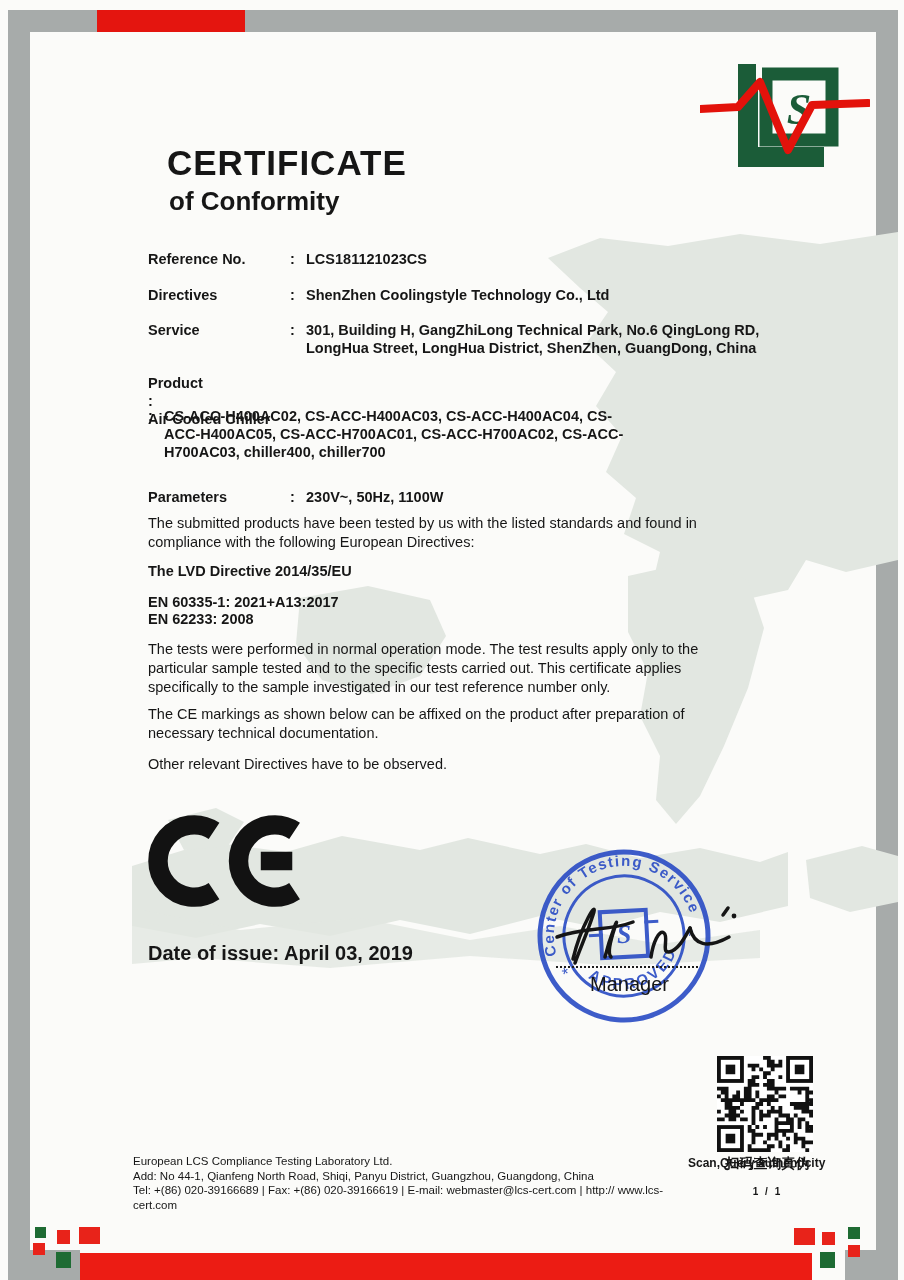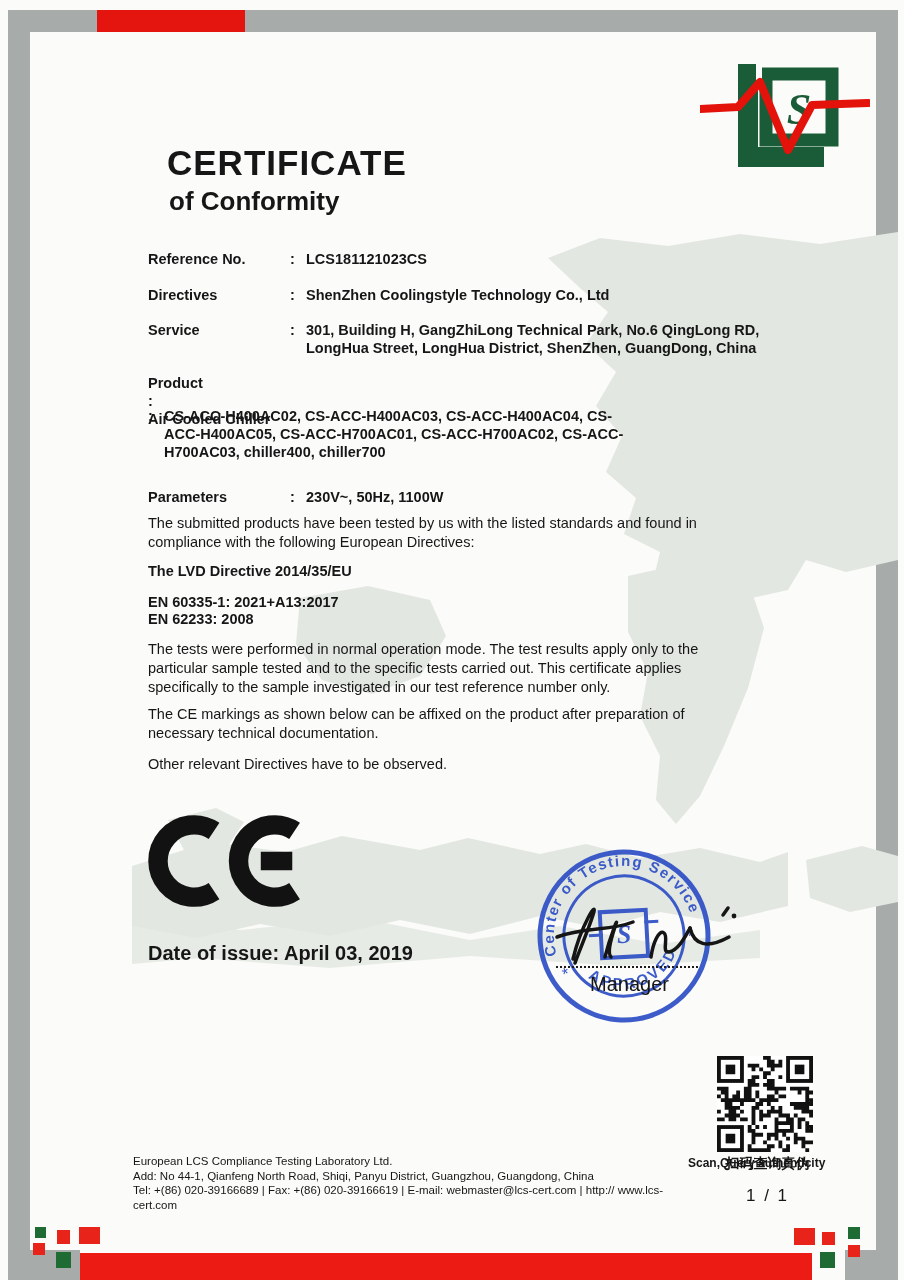--- a/index.html
+++ b/index.html
@@ -36,21 +36,21 @@
   #date-issue{left:148px;top:930px;font-size:20px;font-weight:bold;margin-top:12px;}
   
   #stamp-wrap{left:533px;top:845px;width:182px;height:182px;transform:rotate(-17deg);opacity:.92;z-index:2;}
   #signature{left:545px;top:885px;z-index:3;}
   #sig-dotline{left:556px;top:966px;width:142px;border-bottom:2.5px dotted #1c1c1c;z-index:3;}
   #manager-label{left:590px;top:973px;font-size:20px;z-index:3;}
   
   #qr-box{left:717px;top:1056px;z-index:2;}
   #qr-caption-zh{left:695px;top:1155px;width:145px;text-align:center;font-size:14px;font-weight:bold;}
   #qr-caption-en{left:688px;top:1156px;width:160px;text-align:left;font-size:12px;font-weight:bold;}
-  #page-num{left:700px;top:1186px;width:135px;text-align:center;font-size:17px;font-weight:normal;letter-spacing:2px;}
+  #page-num{left:700px;top:1186px;width:135px;text-align:center;font-size:10px;font-weight:bold;letter-spacing:2px;}
   
   #footer-block{left:133px;top:1154px;width:560px;font-size:11.5px;line-height:14.5px;}
 </style>
 </head>
 <body>
 
 <div id="page">
 
   <svg id="map" width="904" height="1280" viewBox="0 0 904 1280">
     <g fill="#e2e7e1">

